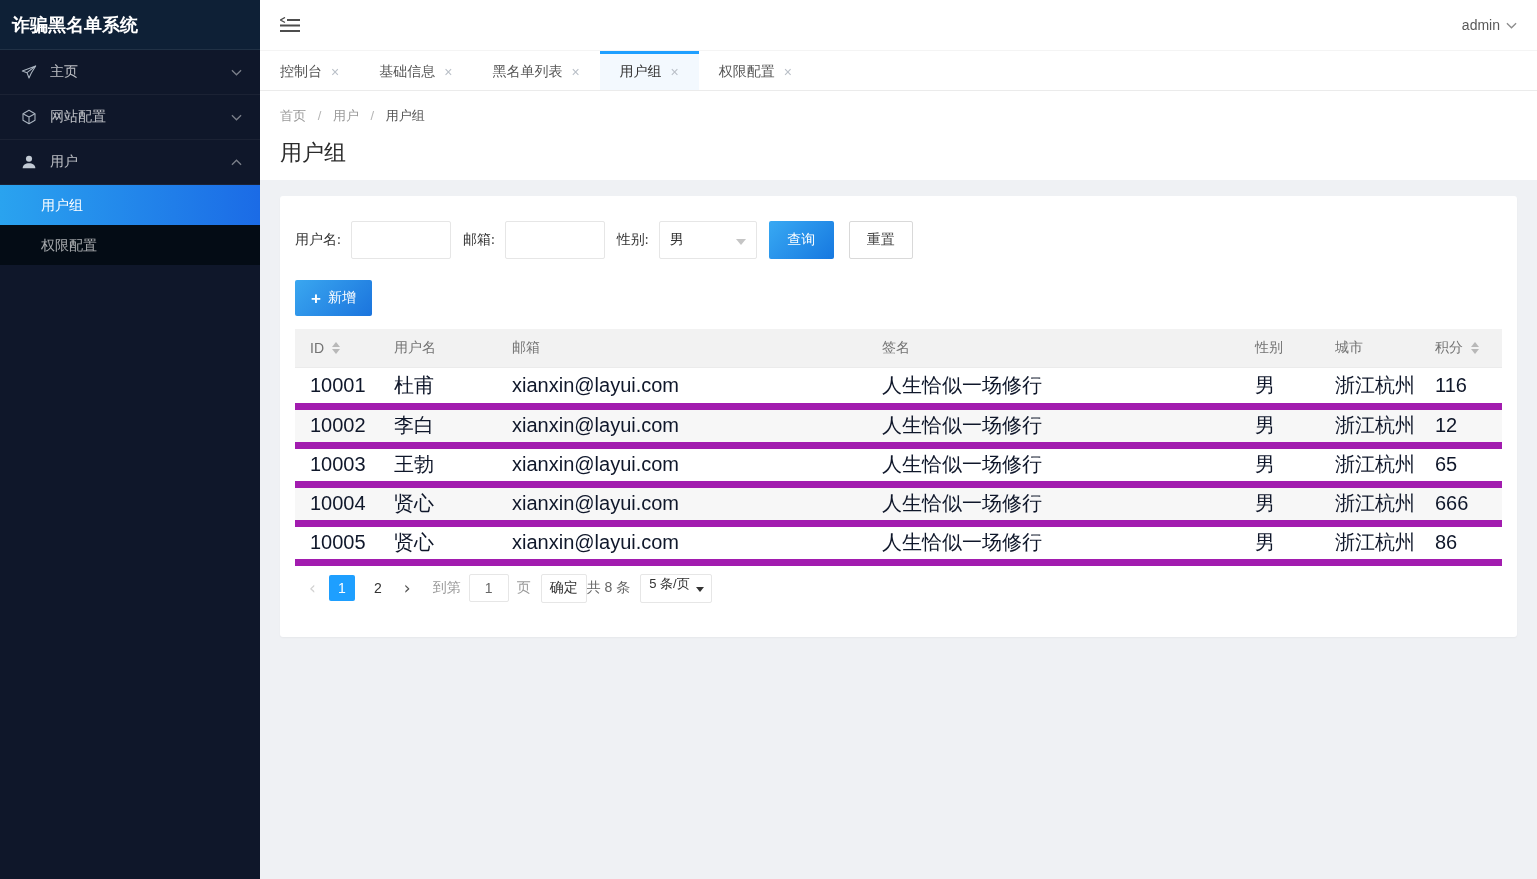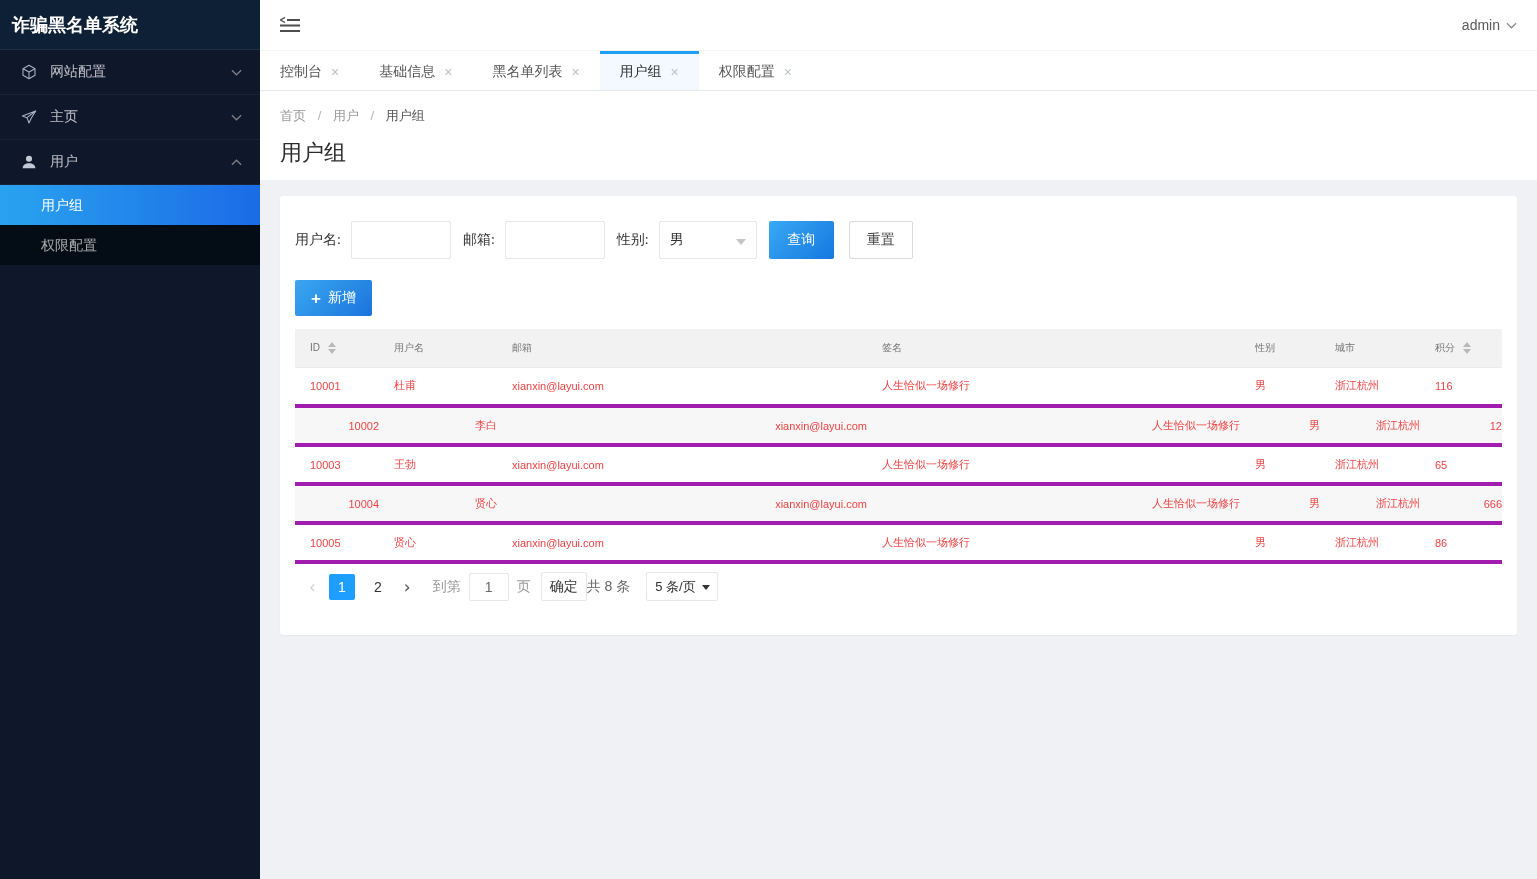--- a/index.html
+++ b/index.html
@@ -109,27 +109,27 @@
     margin-top:21px; height:36px; padding:0 16px; border:none; border-radius:2px; cursor:pointer;
     background:linear-gradient(135deg,#3aa7f0,#1b74dd);
     color:#fff; font-size:14px; display:inline-flex; align-items:center; font-family:inherit;
   }
   .btn-add .plus { font-size:17px; font-weight:bold; margin-right:7px; line-height:1; }
 
   
   table.data { width:100%; border-collapse:collapse; table-layout:fixed; margin-top:13px; }
   table.data th {
     background:#f2f2f2; height:38px; text-align:left; padding-left:15px;
-    font-weight:400; font-size:10px; color:#737373; border-bottom:1px solid #ebebeb;
+    font-weight:400; font-size:14px; color:#737373; border-bottom:1px solid #ebebeb;
   }
   table.data td {
-    height:39px; padding-left:15px; font-size:11px; color:#ef4444;
-    border-bottom:4px solid #a21caf;
-  }
-  table.data tr.stripe td { background:#f7f7f7;text-align:right; }
+    height:39px; padding-left:15px; font-size:20px; color:#0f172a;
+    border-bottom:7px solid #a21caf;
+  }
+  table.data tr.stripe td { background:#f7f7f7; }
   .th-flex { display:flex; align-items:center; }
   .sort-icon { display:inline-flex; flex-direction:column; margin-left:8px; cursor:pointer; }
   .sort-icon .up { width:0; height:0; border-left:4px solid transparent; border-right:4px solid transparent; border-bottom:5px solid #b8b8b8; margin-bottom:2px; }
   .sort-icon .down { width:0; height:0; border-left:4px solid transparent; border-right:4px solid transparent; border-top:5px solid #b8b8b8; }
 
   
   .pager { display:flex; align-items:center; margin-top:8px; padding-left:6px; }
   .pg-arrow { font-size:17px; color:#555; padding:0 8px; cursor:pointer; font-family:"DejaVu Sans",sans-serif; }
   .pg-arrow.disabled { color:#d2d2d2; cursor:default; }
   .pg-num {
@@ -141,60 +141,60 @@
   .pg-goto-input {
     width:40px; height:28px; border:1px solid #e6e6e6; border-radius:2px;
     text-align:center; font-size:14px; color:#666; margin:0 8px; outline:none; font-family:inherit;
   }
   .pg-confirm {
     margin-left:10px; width:46px; height:29px; background:#fff; border:1px solid #e6e6e6;
     border-radius:2px; font-size:14px; color:#333; cursor:pointer; font-family:inherit;
   }
   .pg-total { color:#666; font-size:14px; }
   .pg-size {
-    margin-left:16px; width:72px; height:29px; border:1px solid #e6e6e6; border-radius:2px;
-    display:flex; align-items:center; padding:0 8px; position:relative; cursor:pointer;
+    margin-left:10px; width:72px; height:29px; border:1px solid #e6e6e6; border-radius:2px;
+    display:flex; align-items:flex-start; padding:0 8px; position:relative; cursor:pointer;
     color:#333; font-size:13px; background:#fff;
   }
   .pg-size .tri {
     position:absolute; right:7px; top:12px;
     width:0; height:0; border-left:4px solid transparent; border-right:4px solid transparent;
     border-top:5px solid #333;
   }
   .ml12 { margin-left:14px; }
 </style>
 </head>
 <body>
 
 <aside class="sidebar">
   <div class="logo">诈骗黑名单系统</div>
+
+  <div class="menu-item">
+    <span class="mi-icon">
+      <svg viewBox="0 0 24 24" fill="none" stroke="#aab4c0" stroke-width="1.6" stroke-linejoin="round">
+          <path d="M22 3L2 10.5l7 2.5L12 21l3.5-7.5L22 3z"></path>
+          <path d="M9 13l13-10"></path>
+        </svg>
+    </span>
+    <span class="mi-label">主页</span>
+    <span class="mi-chevron">
+      <svg viewBox="0 0 12 7">
+          <polyline points="1,1 6,6 11,1" fill="none" stroke="currentColor" stroke-width="1.4"></polyline>
+        </svg>
+    </span>
+  </div>
 
   <div class="menu-item">
     <span class="mi-icon">
       <svg viewBox="0 0 24 24" fill="none" stroke="#aab4c0" stroke-width="1.6" stroke-linejoin="round">
           <path d="M12 2l9 5v10l-9 5-9-5V7l9-5z"></path>
           <path d="M3 7l9 5 9-5M12 12v10"></path>
         </svg>
     </span>
     <span class="mi-label">网站配置</span>
-    <span class="mi-chevron">
-      <svg viewBox="0 0 12 7">
-          <polyline points="1,1 6,6 11,1" fill="none" stroke="currentColor" stroke-width="1.4"></polyline>
-        </svg>
-    </span>
-  </div>
-
-  <div class="menu-item">
-    <span class="mi-icon">
-      <svg viewBox="0 0 24 24" fill="none" stroke="#aab4c0" stroke-width="1.6" stroke-linejoin="round">
-          <path d="M22 3L2 10.5l7 2.5L12 21l3.5-7.5L22 3z"></path>
-          <path d="M9 13l13-10"></path>
-        </svg>
-    </span>
-    <span class="mi-label">主页</span>
     <span class="mi-chevron">
       <svg viewBox="0 0 12 7">
           <polyline points="1,1 6,6 11,1" fill="none" stroke="currentColor" stroke-width="1.4"></polyline>
         </svg>
     </span>
   </div>
 
   <div class="menu-item">
     <span class="mi-icon">
       <svg viewBox="0 0 24 24" fill="#c2cad4">

